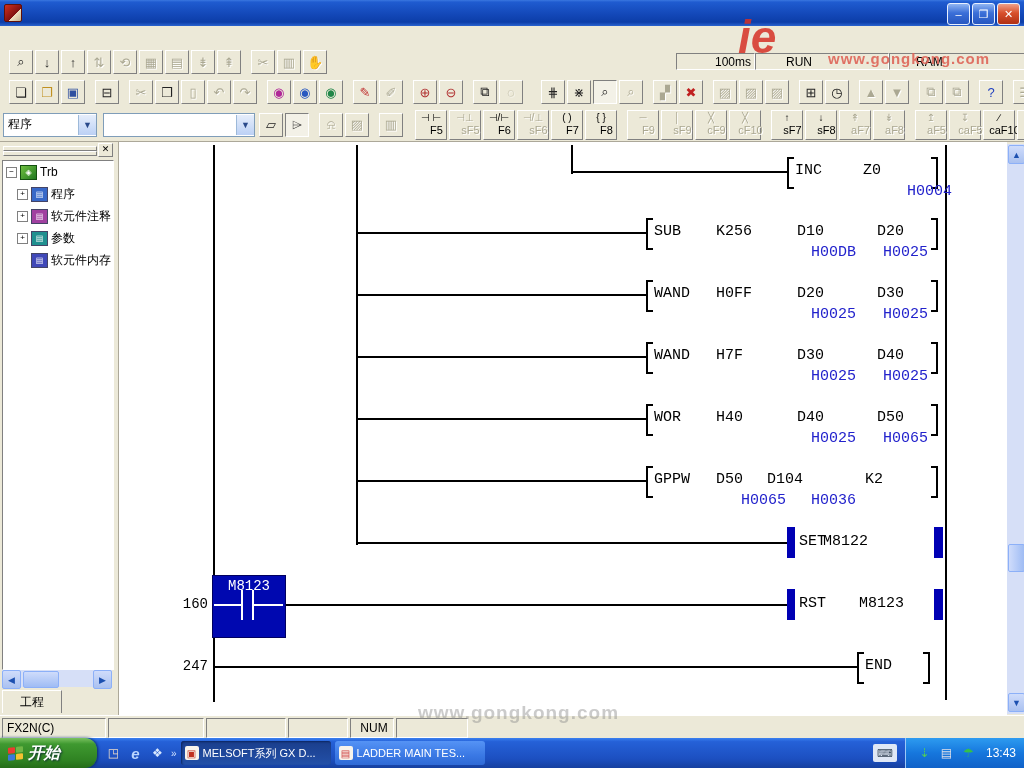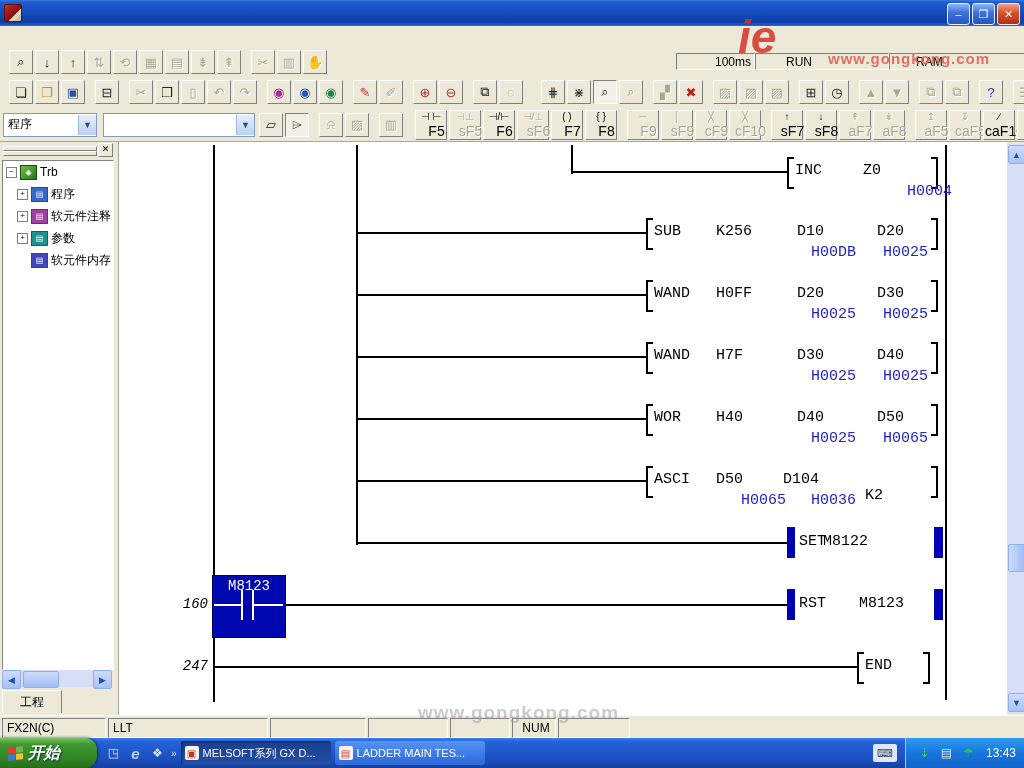--- a/index.html
+++ b/index.html
@@ -34,21 +34,21 @@
   .tbtn.pressed{border-color:#808080 #fff #fff #808080;background:#f3f1e7;}
   .gap{width:8px;flex:0 0 auto;}
   .combo{height:22px;background:#fff;border:1px solid #7f9db9;display:flex;align-items:center;
     justify-content:space-between;margin:0 3px;flex:0 0 auto;}
   .combo .cval{padding-left:4px;}
   .combo .carr{width:17px;height:20px;margin:0;background:linear-gradient(180deg,#e6eefb,#bcd1f5);
     border-left:1px solid #9db9d9;display:flex;align-items:center;justify-content:center;font-size:9px;color:#2a4a8a;}
   .fbtn{width:30px;height:28px;margin:0 1px;background:#ece9d8;border:1px solid;border-color:#fff #808080 #808080 #fff;
     display:flex;flex-direction:column;align-items:center;justify-content:center;flex:0 0 auto;line-height:1;}
   .fbtn .fsym{font-size:10px;height:12px;}
-  .fbtn .flab{font-size:14px;margin-left:11px;}
+  .fbtn .flab{font-size:11px;margin-left:11px;}
   .fbtn.dis{color:#aba892;text-shadow:1px 1px 0 #fff;}
   
   .monpanel{position:absolute;top:53px;height:17px;display:flex;}
   .monbox{border:1px solid;border-color:#808080 #fff #fff #808080;background:#ece9d8;
     font-size:12px;display:flex;align-items:center;}
   
   #workarea{position:absolute;left:0;top:142px;width:1024px;height:573px;background:#ece9d8;}
   
   #treepanel{position:absolute;left:0;top:0;width:116px;height:573px;}
   .grip{position:absolute;left:3px;top:4px;width:92px;height:3px;border:1px solid;border-color:#fff #808080 #808080 #fff;}
@@ -71,21 +71,21 @@
     display:flex;align-items:center;justify-content:center;font-size:12px;}
   
   #ladder{position:absolute;left:118px;top:0px;width:888px;height:698px;background:#fff;
     border-left:1px solid #aca899;overflow:hidden;}
   #ladder .hw{position:absolute;background:#000;height:2px;}
   #ladder .vw{position:absolute;background:#000;width:2px;}
   .ltext{position:absolute;font-family:"Liberation Mono","DejaVu Sans Mono",monospace;
     font-size:15px;color:#000;white-space:pre;}
   .mon{color:#2222cc;}
   .stepnum{position:absolute;font-family:"Liberation Mono","DejaVu Sans Mono",monospace;font-size:14px;
-    width:44px;text-align:right;font-style:italic;}
+    width:44px;text-align:right;}
   .lbr{position:absolute;border:2px solid #000;border-right:none;width:5px;height:28px;}
   .rbr{position:absolute;border:2px solid #000;border-left:none;width:5px;height:28px;}
   .bluebar{position:absolute;background:#0000b4;}
   .selbox{position:absolute;background:#0008b0;border:1px solid #000060;}
   .selbox .clabel{position:absolute;left:0;top:2px;width:100%;text-align:center;color:#fff;
     font-family:"Liberation Mono","DejaVu Sans Mono",monospace;font-size:14px;}
   .wwire{position:absolute;background:#fff;}
   
   #vscroll{position:absolute;left:1007px;top:2px;width:17px;height:570px;background:#d6dff7;}
   .vthumb{position:absolute;left:1px;width:15px;height:26px;background:linear-gradient(90deg,#cfdcfb,#9fbcf4);
@@ -399,24 +399,24 @@
         <div class="rbr" style="position: absolute; left: 812px; top: 262px;"></div>
         <div class="ltext" style="position: absolute; left: 535px; top: 267px;">WOR</div>
         <div class="ltext" style="position: absolute; left: 597px; top: 267px;">H40</div>
         <div class="ltext" style="position: absolute; left: 678px; top: 267px;">D40</div>
         <div class="ltext" style="position: absolute; left: 758px; top: 267px;">D50</div>
         <div class="ltext mon" style="position: absolute; left: 692px; top: 288px;">H0025</div>
         <div class="ltext mon" style="position: absolute; left: 764px; top: 288px;">H0065</div>
         <div class="hw" style="position: absolute; left: 237px; top: 338px; width: 290px; height: 2px;"></div>
         <div class="lbr" style="position: absolute; left: 527px; top: 324px;"></div>
         <div class="rbr" style="position: absolute; left: 812px; top: 324px;"></div>
-        <div class="ltext" style="position: absolute; left: 535px; top: 329px;">ASCI</div>
+        <div class="ltext" style="position: absolute; left: 535px; top: 329px;">GPPW</div>
         <div class="ltext" style="position: absolute; left: 597px; top: 329px;">D50</div>
-        <div class="ltext" style="position: absolute; left: 664px; top: 329px; font-family: Liberation Mono, monospace;">D104</div>
-        <div class="ltext" style="position: absolute; left: 746px; top: 329px; margin-top: 16px;">K2</div>
+        <div class="ltext" style="position: absolute; left: 648px; top: 329px; font-family: Liberation Mono, monospace;">D104</div>
+        <div class="ltext" style="position: absolute; left: 746px; top: 329px;">K2</div>
         <div class="ltext mon" style="position: absolute; left: 622px; top: 350px;">H0065</div>
         <div class="ltext mon" style="position: absolute; left: 692px; top: 350px;">H0036</div>
         <div class="hw" style="position: absolute; left: 237px; top: 400px; width: 431px; height: 2px;"></div>
         <div class="bluebar" style="position: absolute; left: 668px; top: 385px; width: 8px; height: 31px;"></div>
         <div class="bluebar" style="position: absolute; left: 815px; top: 385px; width: 9px; height: 31px;"></div>
         <div class="ltext" style="position: absolute; left: 680px; top: 391px;">SET</div>
         <div class="ltext" style="position: absolute; left: 704px; top: 391px;">M8122</div>
         <div class="hw" style="position: absolute; left: 166px; top: 462px; width: 502px; height: 2px;"></div>
         <div class="bluebar" style="position: absolute; left: 668px; top: 447px; width: 8px; height: 31px;"></div>
         <div class="bluebar" style="position: absolute; left: 815px; top: 447px; width: 9px; height: 31px;"></div>
@@ -439,21 +439,20 @@
 
     <div id="vscroll">
       <div class="sbtn" style="width:15px;margin:1px;">▲</div>
       <div class="vthumb" style="top:400px;"></div>
       <div class="sbtn" style="width:15px;margin:1px;position:absolute;bottom:1px;">▼</div>
     </div>
   </div>
 
   <div id="statusbar">
       <div class="scell" style="width: 104px;">FX2N(C)</div>
-      <div class="scell" style="width: 160px;">LLT</div>
       <div class="scell" style="width: 96px;"></div>
       <div class="scell" style="width: 80px;"></div>
       <div class="scell" style="width: 60px;"></div>
       <div class="scell" style="width: 44px; justify-content: center;">NUM</div>
       <div class="scell" style="width: 72px;"></div>
     </div>
 
   <div id="taskbar">
     <div id="startbtn">
       <span class="flag">

